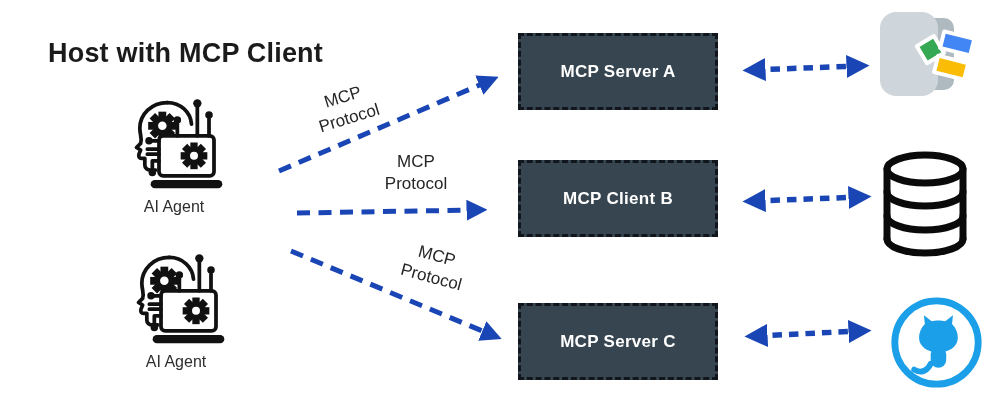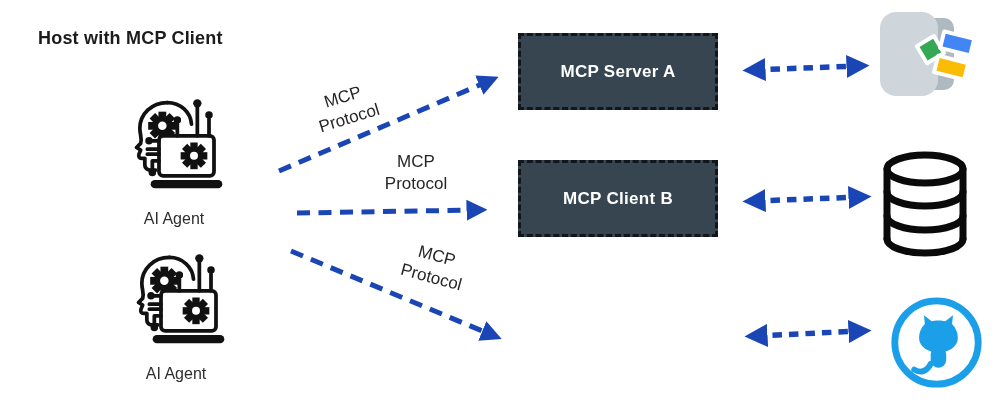--- a/index.html
+++ b/index.html
@@ -2,27 +2,27 @@
 <html style="--arrow-blue: #1a46b5; --server-fill: #36454f; --server-border: #10161b; --server-text: #ffffff; --title-text: #1b1b1b; --github-blue: #1b9fe8; --drive-green: #34a853; --drive-blue: #4285f4; --drive-yellow: #fbbc05; --folder-front: #cfd6db; --folder-back: #aeb9c0;"><head>
 <meta charset="utf-8">
 <style>
   html,body{margin:0;padding:0;background:#ffffff;}
   #canvas{
     position:relative;width:1000px;height:412px;background:#fff;overflow:hidden;
     font-family:"Liberation Sans",sans-serif;
   }
   .abs{position:absolute;}
   #title{
-    left:38px;top:28px;margin:0;font-size:18px;font-weight:700;
+    left:38px;top:28px;margin:10px;font-size:27px;font-weight:700;
     color:var(--title-text,#1b1b1b);letter-spacing:.2px;
   }
   
   .agent{width:104px;text-align:center;}
   .agent svg{display:block;margin:0 auto;}
-  .agent-label{margin-top:14px;font-size:16px;color:#2e2e2e;}
+  .agent-label{margin-top:2px;font-size:16px;color:#2e2e2e;}
   
   .proto-label{
     width:112px;text-align:center;font-size:17px;line-height:1.28;color:#262626;
   }
   .rot-up{transform:rotate(-17deg);}
   .rot-down{transform:rotate(15deg);}
   
   .server-box{
     left:518px;width:200px;height:77px;box-sizing:border-box;
     background:var(--server-fill,#36454f);
@@ -138,20 +138,23 @@
     <div>MCP</div>
     <div>Protocol</div>
   </div>
 
   <div class="abs server-box" style="top:33px">
     <span class="server-label">MCP Server A</span>
   </div>
   <div class="abs server-box" style="top:160px">
     <span class="server-label">MCP Client B</span>
   </div>
+  <div class="abs server-box" style="top:303px">
+    <span class="server-label">MCP Server C</span>
+  </div>
 
   <svg class="abs" style="left:878px;top:8px" width="100" height="92" viewBox="0 0 100 92">
     <rect x="22" y="10" width="54" height="72" rx="10" fill="#aeb9c0"></rect>
     <rect x="2" y="4" width="58" height="84" rx="16" fill="#cfd6db"></rect>
     <g transform="translate(66,45) rotate(14)">
       <polygon class="drv" points="-28,0 -14,-14 0,0 -14,14" fill="#34a853"></polygon>
       <rect class="drv" x="-5" y="-21" width="31" height="17" fill="#4285f4"></rect>
       <rect class="drv" x="-5" y="4" width="31" height="17" fill="#fbbc05"></rect>
     </g>
   </svg>

